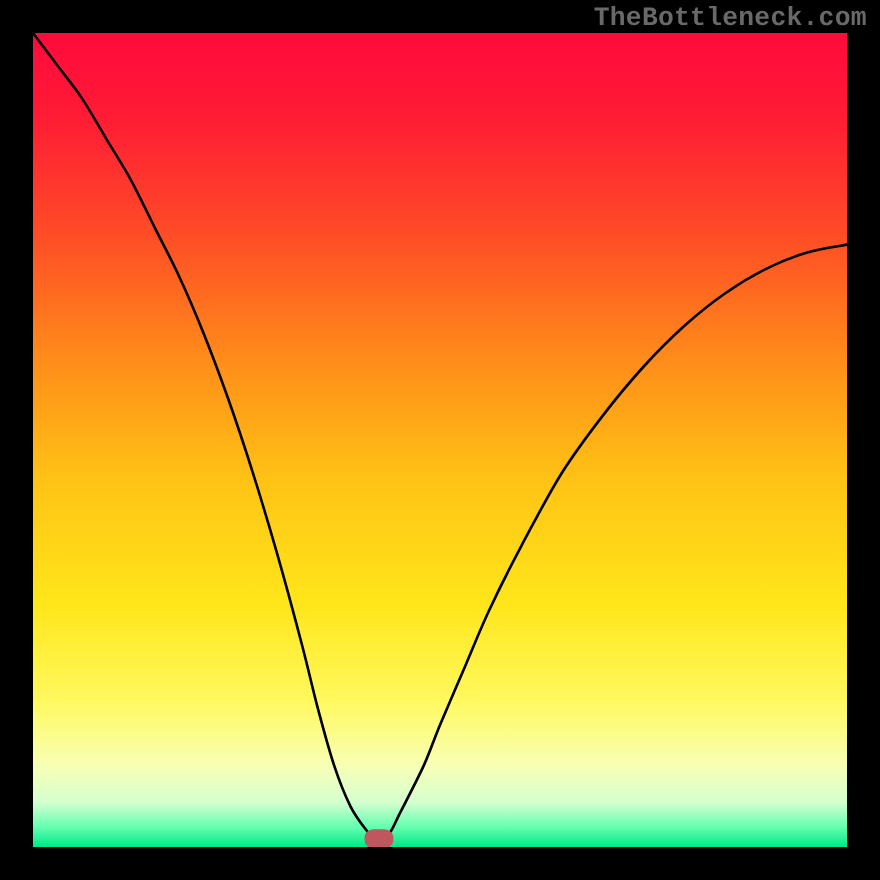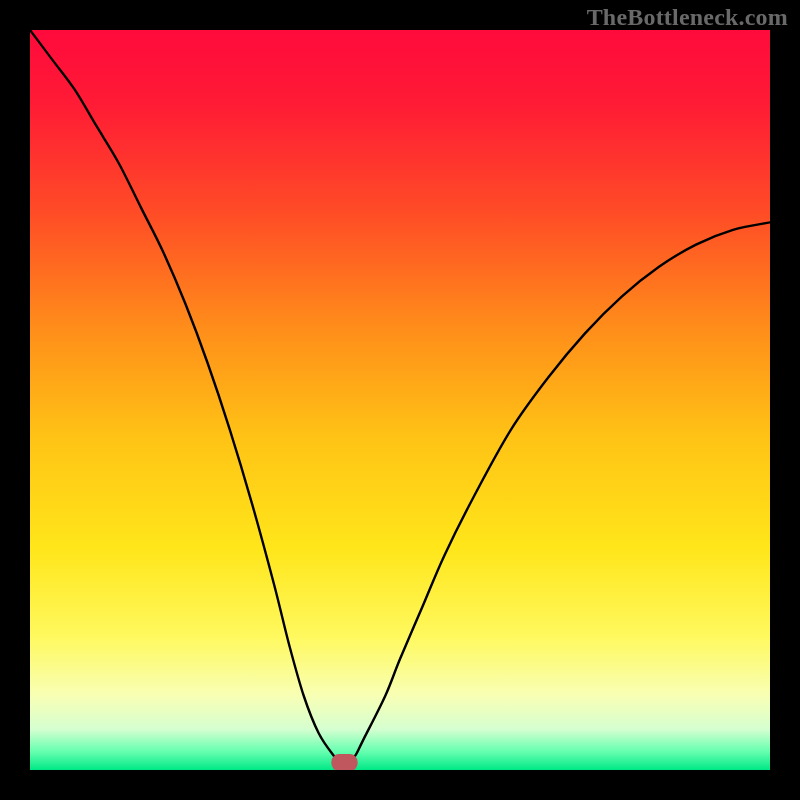--- a/index.html
+++ b/index.html
@@ -13,21 +13,21 @@
   .frame {
     position: relative;
     width: 800px;
     height: 800px;
     background: #000;
   }
   .watermark {
     position: absolute;
     top: 4px;
     right: 12px;
-    font-family: Liberation Serif, serif;
+    font-family: Liberation Mono, monospace;
     font-size: 24px;
     font-weight: 600;
     color: #696969;
     letter-spacing: 0.2px;
     z-index: 10;
   }
   svg.plot {
     position: absolute;
     left: 30px;
     top: 30px;

